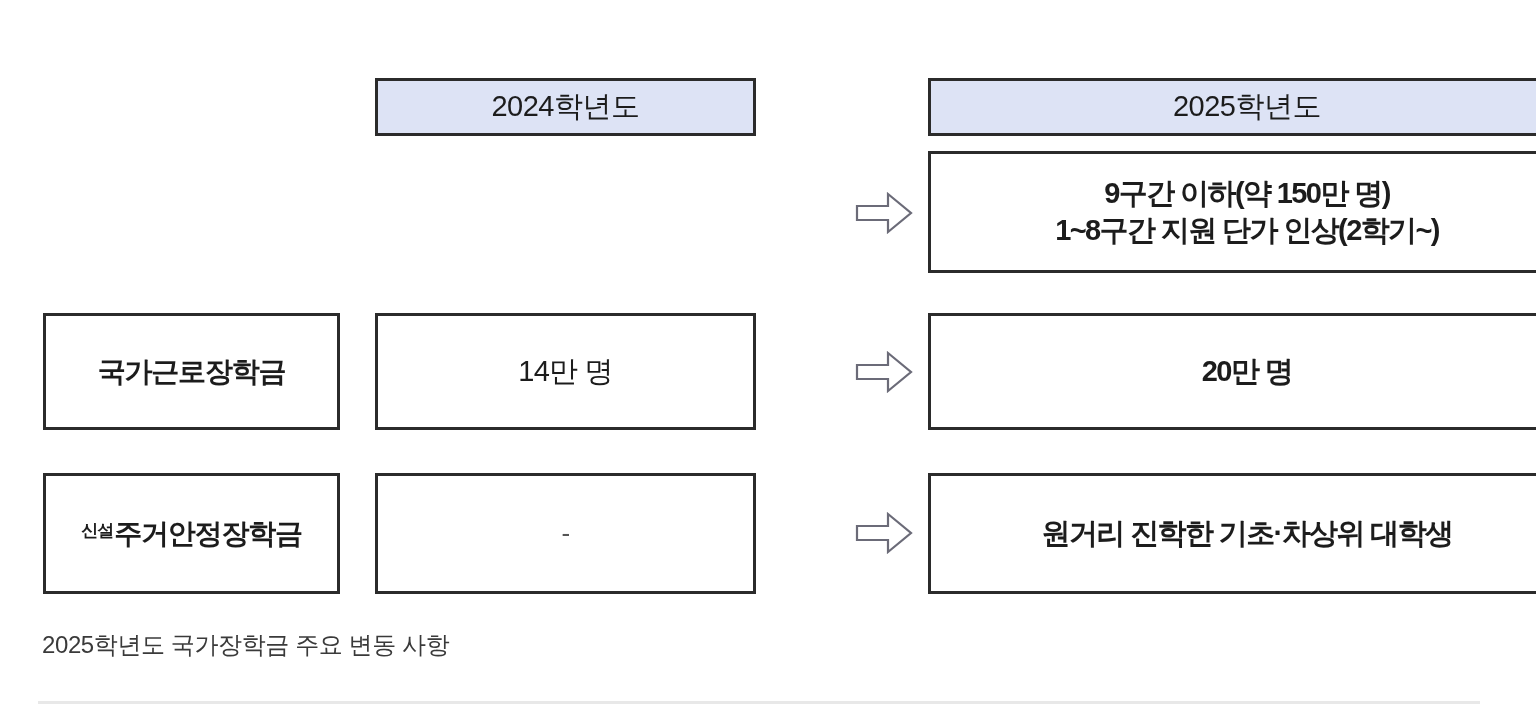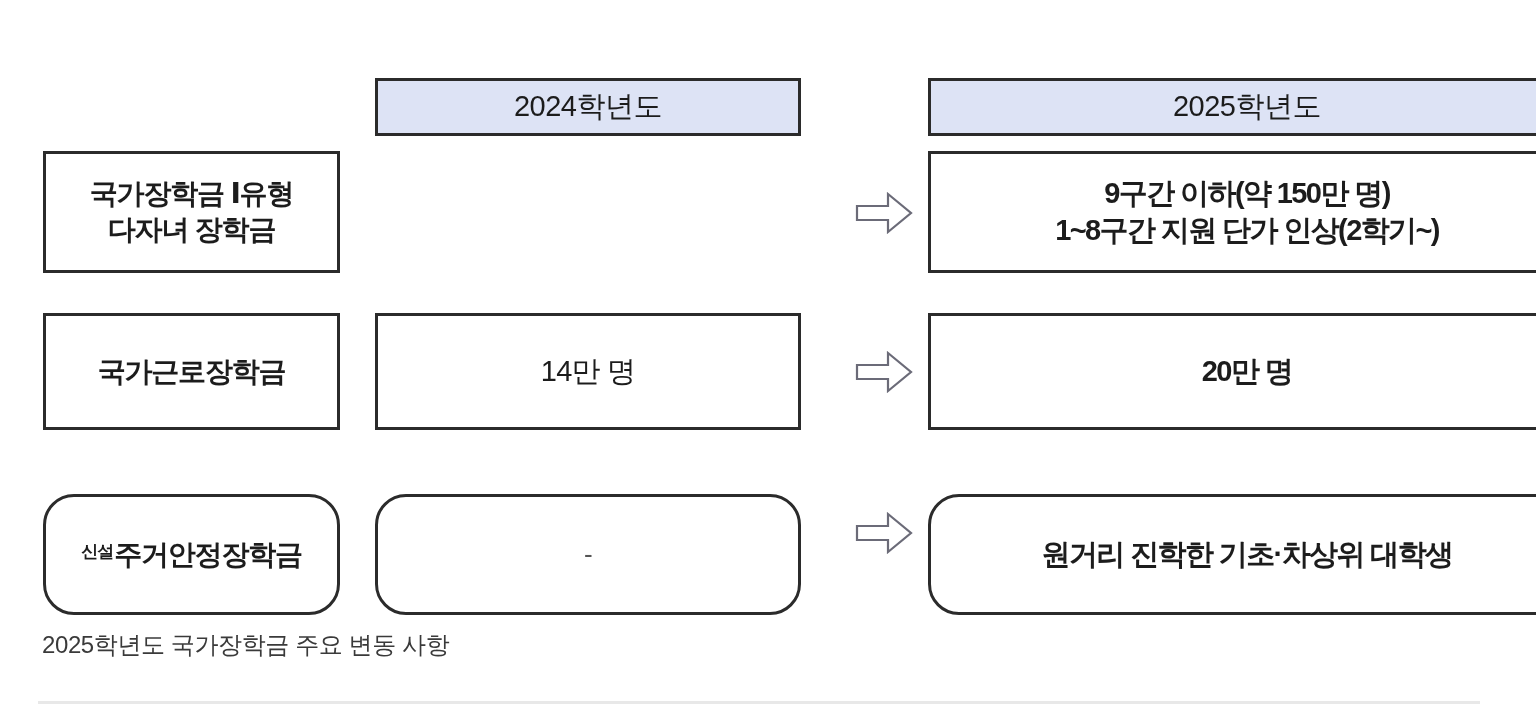--- a/index.html
+++ b/index.html
@@ -79,27 +79,27 @@
   .superscript {
     font-size: 17px;
     font-weight: 700;
     letter-spacing: -1px;
     vertical-align: 7px;
     margin-right: 1px;
   }
 
   
   .col-label  { left: 43px;  width: 297px; }
-  .col-2024   { left: 375px; width: 426px; }
+  .col-2024   { left: 375px; width: 381px; }
   .col-2025   { left: 928px; width: 638px; }
 
   .hdr-row    { top: 78px;  height: 58px; }
   .row-1      { top: 151px; height: 122px; }
   .row-2      { top: 313px; height: 117px; text-align: right; }
-  .row-3      { top: 494px; height: 121px; border-radius: 31px; }
+  .row-3      { top: 473px; height: 121px; }
 
   
   .arrow {
     position: absolute;
     left: 855px;
     width: 58px;
     height: 44px;
   }
   .arrow svg { display: block; width: 58px; height: 44px; }
   .arrow-1 { top: 191px; }
@@ -131,26 +131,20 @@
 <div id="diagram-root">
 
   <div class="box header-box col-2024 hdr-row">
     <span>2024학년도</span>
   </div>
 
   <div class="box header-box col-2025 hdr-row">
     <span>2025학년도</span>
   </div>
 
-  <div class="box label-box col-label row-1">
-    <span class="lines">
-      <span class="line">국가장학금 Ⅰ유형</span>
-      <span class="line">다자녀 장학금</span>
-    </span>
-  </div>
 
 
   <div class="arrow arrow-1">
     <svg viewBox="0 0 58 44" xmlns="http://www.w3.org/2000/svg">
       <polygon points="2,15 33,15 33,3 56,22 33,41 33,29 2,29" fill="#ffffff" stroke="#6b6b78" stroke-width="2.2" stroke-linejoin="miter"></polygon>
     </svg>
   </div>
 
   <div class="box value-box col-2025 row-1">
     <span class="lines">

